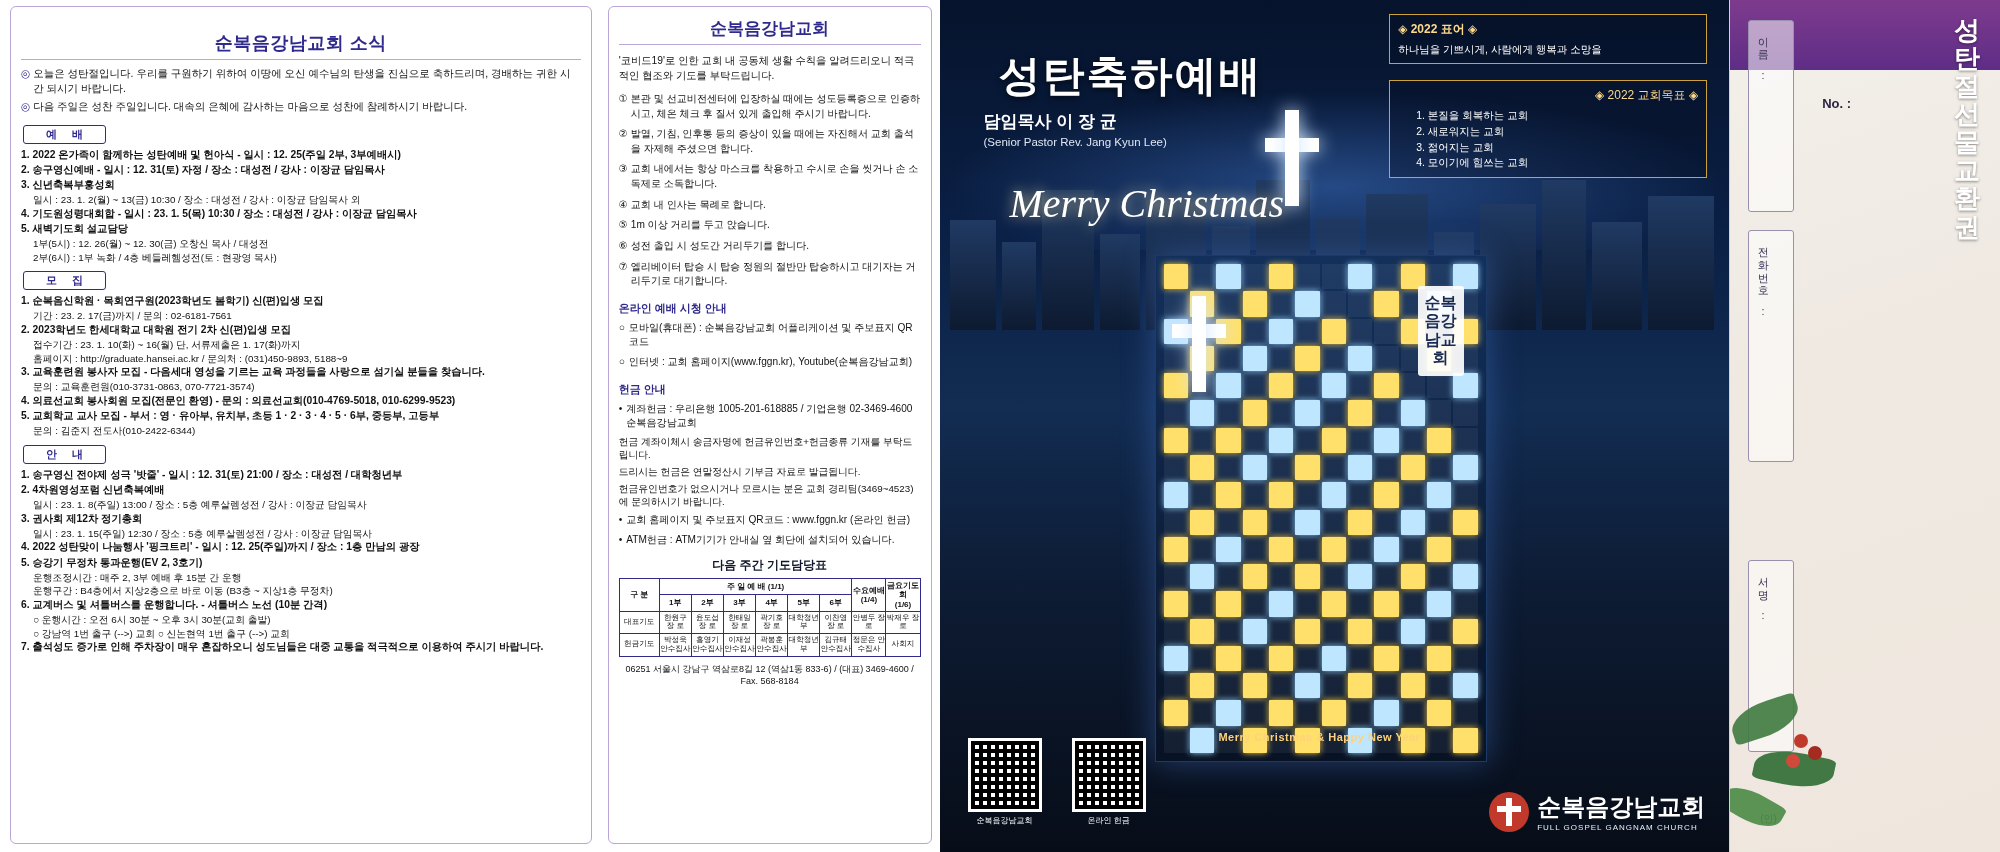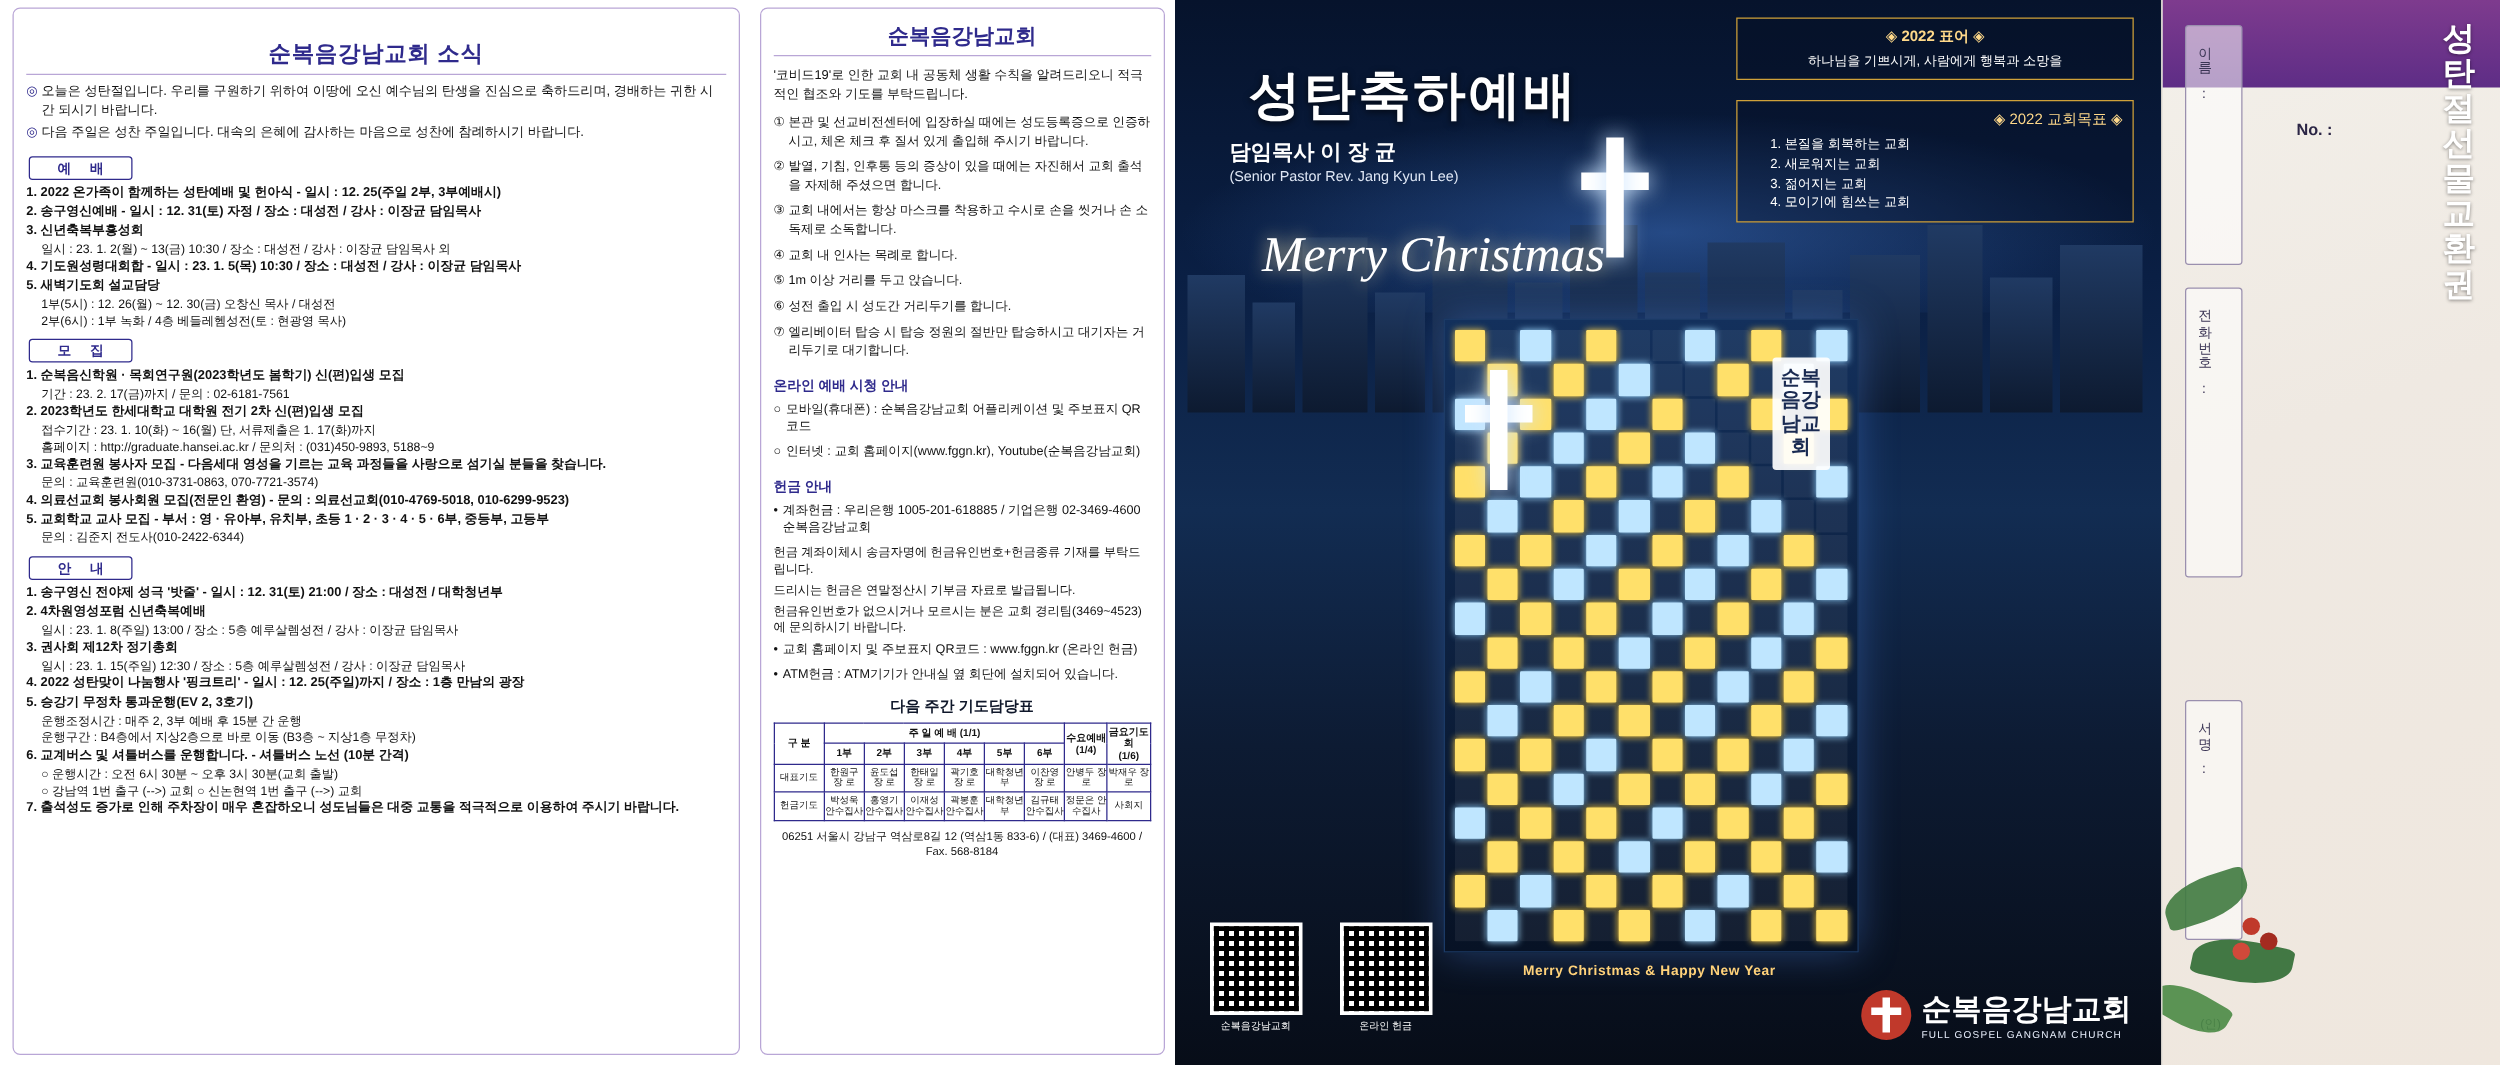--- a/index.html
+++ b/index.html
@@ -80,21 +80,21 @@
   }
   .photo-sub{position:absolute;left:44px;top:110px;color:#fff;font-size:17px;font-weight:bold;}
   .photo-sub2{position:absolute;left:44px;top:136px;color:#dfe7f5;font-size:11.5px;}
   .merry{
     position:absolute;left:70px;top:180px;color:#fff;font-size:40px;
     font-family:"Liberation Serif","DejaVu Serif",serif;font-style:italic;
     text-shadow:0 0 14px rgba(255,235,170,.8);
   }
   .box-top{
     position:absolute;right:22px;top:14px;width:300px;border:1.5px solid #cfa13a;
-    padding:6px 8px;color:#fff;text-align:center;background:rgba(5,15,35,.35);
+    padding:6px 8px;color:#fff;text-align:left;background:rgba(5,15,35,.35);
   }
   .box-top .hd{font-size:12px;color:#ffd98a;font-weight:bold;margin-bottom:4px;}
   .box-top .ln{font-size:10.5px;line-height:1.4;}
   .box-goal{
     position:absolute;right:22px;top:80px;width:300px;border:1.5px solid #cfa13a;
     padding:6px 8px;color:#fff;background:rgba(5,15,35,.35);
   }
   .box-goal .hd{font-size:12px;color:#ffd98a;font-weight:normal;margin-bottom:4px;text-align:right;}
   .box-goal .ln{font-size:10.5px;line-height:1.5;padding-left:18px;}
   .tower{
@@ -109,21 +109,21 @@
   .tower .grid div.lit2{background:#bfe6ff;box-shadow:0 0 6px #9fd9ff;}
   .cross{position:absolute;left:40px;top:40px;}
   .cross .v{position:absolute;width:14px;height:96px;background:#fff;box-shadow:0 0 18px #cfe6ff;}
   .cross .h{position:absolute;left:-20px;top:28px;width:54px;height:14px;background:#fff;box-shadow:0 0 18px #cfe6ff;}
   .vert-sign{
     position:absolute;right:22px;top:30px;width:46px;padding:8px 0;text-align:center;
     background:rgba(255,255,255,.92);color:#1a2b52;font-size:16px;font-weight:bold;line-height:1.15;
     border-radius:3px;
   }
   .banner{
-    position:absolute;left:230px;top:771px;width:300px;text-align:center;color:#ffd27a;
+    position:absolute;left:230px;top:731px;width:300px;text-align:center;color:#ffd27a;
     font-size:11px;font-weight:bold;letter-spacing:.5px;
   }
   .qr{position:absolute;width:74px;height:74px;background:#fff;padding:3px;box-sizing:border-box;}
   .qr .m{width:100%;height:100%;
     background:
       repeating-linear-gradient(90deg,#000 0 4px,#fff 4px 8px),
       repeating-linear-gradient(0deg,#000 0 4px,#fff 4px 8px);
     background-blend-mode:multiply;}
   .qr-cap{position:absolute;font-size:8px;color:#fff;text-align:center;width:74px;}
   .logo-photo{
@@ -639,21 +639,21 @@
     <div class="field" style="left:18px;top:20px;width:44px;height:190px;">
       <span class="lbl">이름 :</span>
     </div>
     <div class="field" style="left:18px;top:230px;width:44px;height:230px;">
       <span class="lbl">전화번호 :</span>
     </div>
     <div class="field" style="left:18px;top:560px;width:44px;height:190px;">
       <span class="lbl">서명 :</span>
     </div>
 
-    <div class="no-line" style="left:107px;top:96px;">No. :</div>
+    <div class="no-line" style="left:92px;top:96px;">No. :</div>
     <div class="seal" style="left:30px;bottom:26px;">(인)</div>
 
     <div class="holly">
       <div class="leaf" style="left:10px;top:60px;width:70px;height:34px;transform:rotate(-18deg);"></div>
       <div class="leaf" style="left:34px;top:110px;width:80px;height:34px;transform:rotate(12deg);background:#2f6b33;"></div>
       <div class="leaf" style="left:0px;top:150px;width:64px;height:30px;transform:rotate(30deg);background:#4a8a45;"></div>
       <div class="berry" style="left:74px;top:92px;"></div>
       <div class="berry" style="left:88px;top:104px;background:#a32b20;"></div>
       <div class="berry" style="left:66px;top:112px;background:#d0493a;"></div>
     </div>

